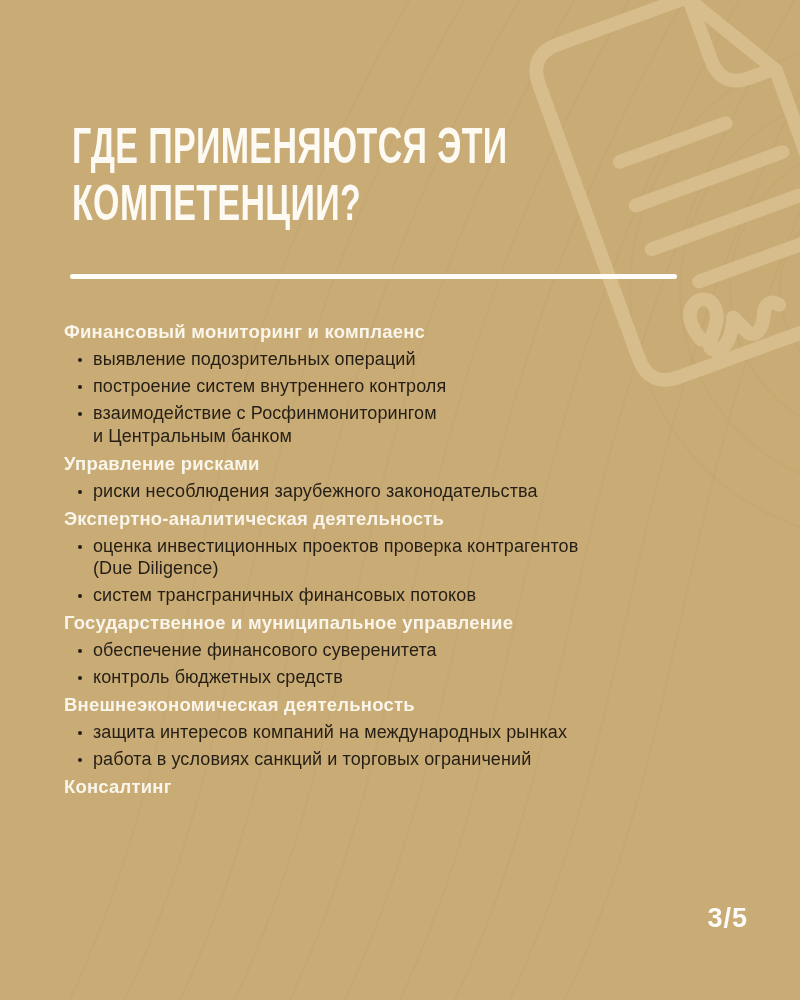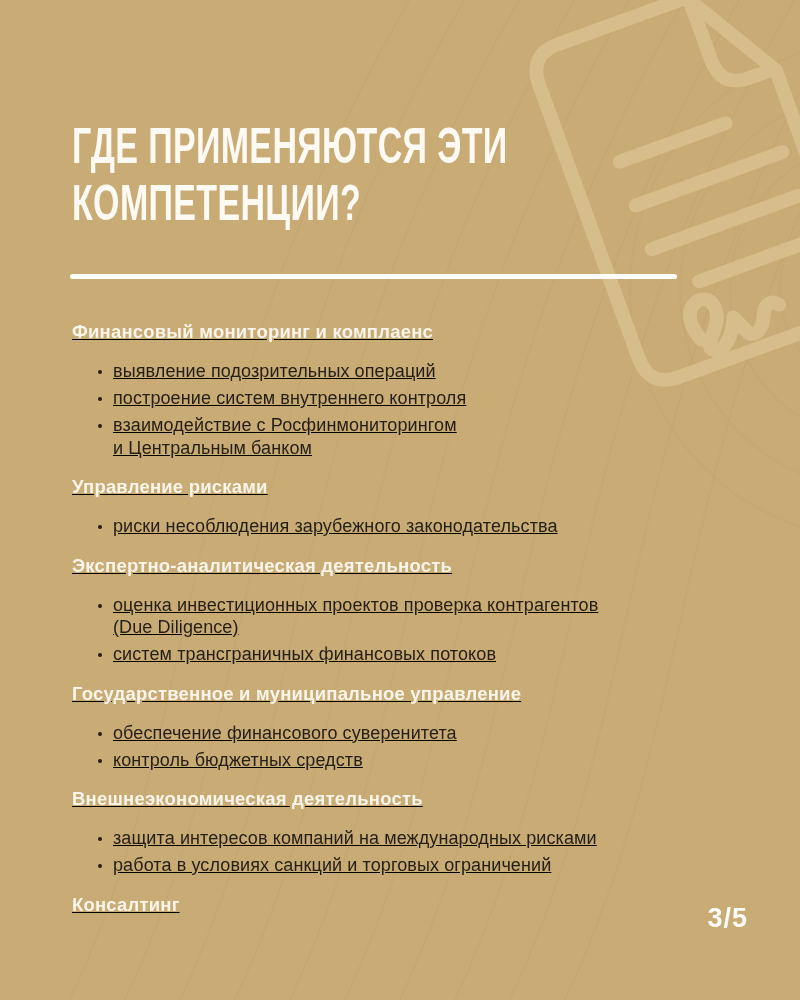--- a/index.html
+++ b/index.html
@@ -36,34 +36,33 @@
   }
   .divider{
     position:absolute;
     left:70px;top:274px;
     width:607px;height:5px;
     background:#fffef9;
     border-radius:2.5px;
   }
   .content{
     position:absolute;
-    left:72px;top:320px;
+    left:64px;top:320px;
     width:640px;
-    text-decoration:underline;
   }
   .section{margin:0 0 4px 0;}
   .section h2{
     margin:0 0 3px 0;
     font-size:18.5px;
     line-height:24px;
     font-weight:700;
     letter-spacing:.2px;
     color:#f9f5ea;
   }
-  .section ul{list-style:none;margin:16px;padding:0;}
+  .section ul{list-style:none;margin:4px;padding:0;}
   .section li{
     display:flex;
     gap:11px;
     margin:0 0 4.5px 0;
     font-size:18px;
     line-height:22.5px;
     color:#241e16;
   }
   .dot{
     flex:none;
@@ -188,21 +187,21 @@
             <span class="btxt">контроль бюджетных средств</span>
           </li>
       </ul>
     </section>
 
     <section class="section">
       <h2>Внешнеэкономическая деятельность</h2>
       <ul>
         <li>
             <span class="dot"></span>
-            <span class="btxt">защита интересов компаний на международных рисками</span>
+            <span class="btxt">защита интересов компаний на международных рынках</span>
           </li>
         <li>
             <span class="dot"></span>
             <span class="btxt">работа в условиях санкций и торговых ограничений</span>
           </li>
       </ul>
     </section>
 
     <section class="section">
       <h2>Консалтинг</h2>

